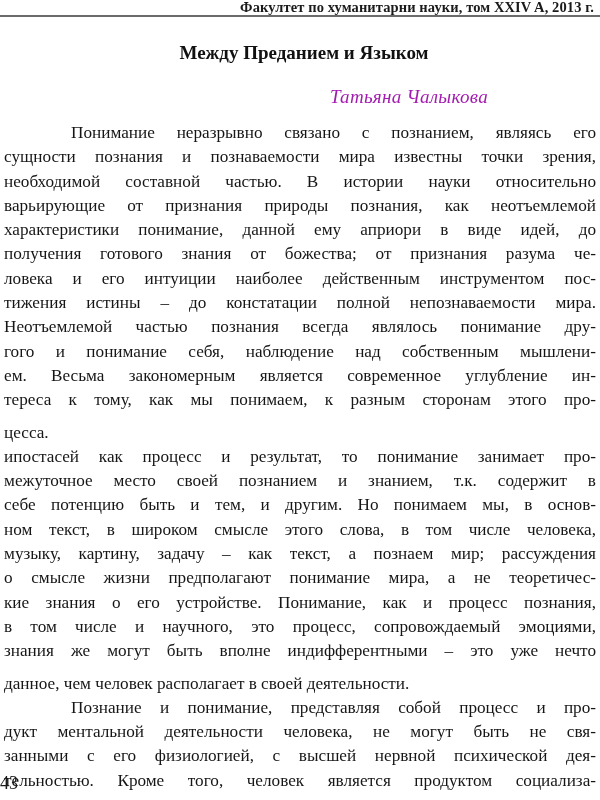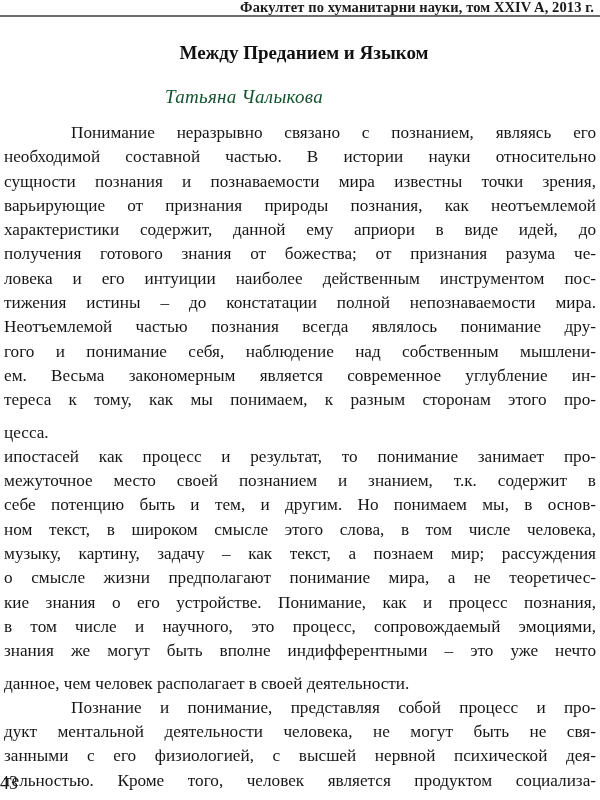--- a/index.html
+++ b/index.html
@@ -2,21 +2,21 @@
 <html><head>
 <meta charset="utf-8">
 <style>
   html, body { margin: 0; padding: 0; background: #ffffff; }
   body { width: 600px; height: 800px; overflow: hidden; position: relative;
          font-family: "Liberation Serif", "DejaVu Serif", serif; color: #111; }
   .running-header { position: absolute; left: 0; top: 0; width: 600px; height: 16px; border-radius: 7px; }
   .running-header .text { position: absolute; right: 6px; top: -1px; font-size: 14.5px; font-weight: bold; color: #1a1a1a; white-space: nowrap; letter-spacing: 0.1px; }
   .running-header .rule { position: absolute; left: 0; top: 15px; width: 600px; height: 2px; background: #6b6b6b; }
   .title { position: absolute; left: 4px; width: 600px; top: 42px; text-align: center; font-size: 19px; font-weight: bold; color: #111; }
-  .author { position: absolute; left: 0; width: 488px; top: 86px; text-align: center; font-size: 19px; font-style: italic; color: #14532d; letter-spacing: 0.3px; }
+  .author { position: absolute; left: 0; width: 488px; top: 86px; text-align: right; font-size: 19px; font-style: italic; color: #a21caf; letter-spacing: 0.3px; }
   .body { position: absolute; left: 4px; width: 592px; top: 121px; font-size: 17.2px; line-height: 24.3px; color: #161616; }
   .line { display: block; white-space: nowrap; text-align: justify; text-align-last: justify; height: 24.3px; overflow: hidden; }
   .line.last { text-align-last: left; margin-top: 8px; }
   .line.indent { padding-left: 67px; }
   .page-number { position: absolute; left: 0; width: 600px; top: 773px; text-align: left; font-size: 18px; color: #1a1a1a; }
 </style>
 </head>
 <body>
 
 <div class="running-header">
@@ -24,24 +24,24 @@
   <div class="rule"></div>
 </div>
 
 <div class="title">Между Преданием и Языком</div>
 <div class="author">Татьяна Чалыкова</div>
 
 <div class="body">
 
   <div>
     <span class="line indent">Понимание неразрывно связано с познанием, являясь его</span>
+    <span class="line">сущности познания и познаваемости мира известны точки зрения,</span>
     <span class="line">необходимой составной частью. В истории науки относительно</span>
-    <span class="line">сущности познания и познаваемости мира известны точки зрения,</span>
     <span class="line">варьирующие от признания природы познания, как неотъемлемой</span>
-    <span class="line">характеристики содержит, данной ему априори в виде идей, до</span>
+    <span class="line">характеристики понимание, данной ему априори в виде идей, до</span>
     <span class="line">получения готового знания от божества; от признания разума че-</span>
     <span class="line">ловека и его интуиции наиболее действенным инструментом пос-</span>
     <span class="line">тижения истины – до констатации полной непознаваемости мира.</span>
     <span class="line">Неотъемлемой частью познания всегда являлось понимание дру-</span>
     <span class="line">гого и понимание себя, наблюдение над собственным мышлени-</span>
     <span class="line">ем. Весьма закономерным является современное углубление ин-</span>
     <span class="line">тереса к тому, как мы понимаем, к разным сторонам этого про-</span>
     <span class="line last">цесса.</span>
   </div>
 

